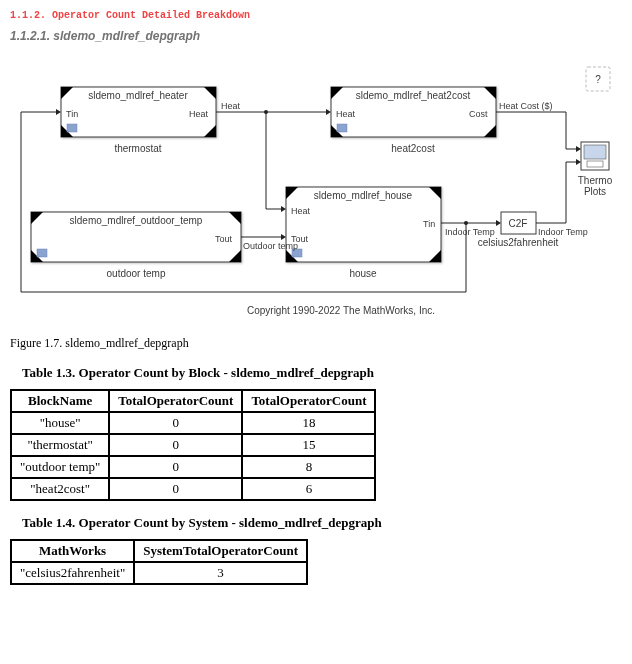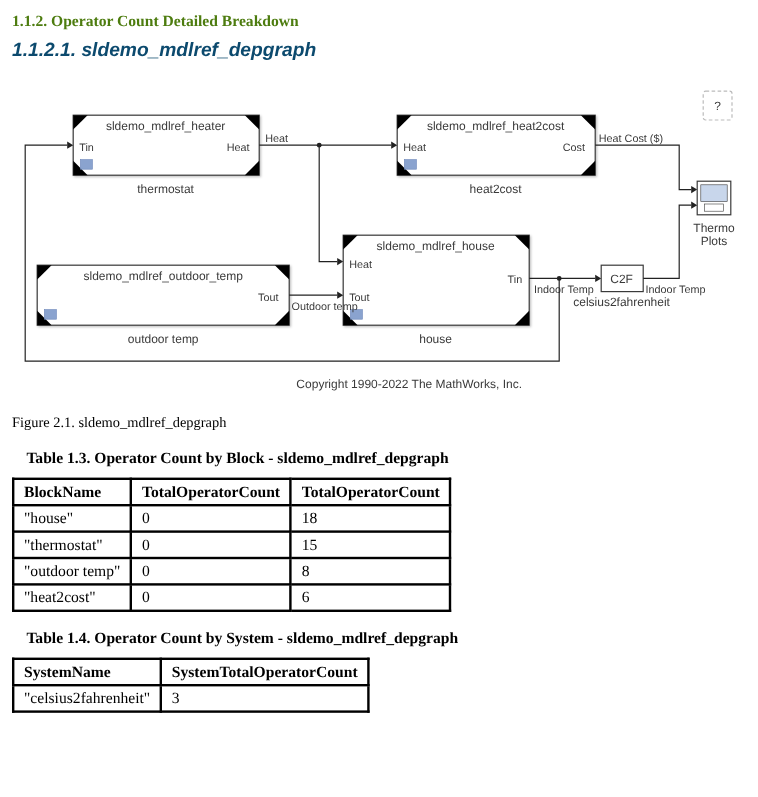--- a/index.html
+++ b/index.html
@@ -5,32 +5,32 @@
   body {
     font-family: "Times New Roman", serif;
     font-size: 13px;
     margin: 0;
     padding: 8px 10px;
     width: 612px;
     background: #fff;
     color: #000;
   }
   .h-sec {
-    font-family: Liberation Serif, serif;
+    font-family: Liberation Mono, monospace;
     font-weight: bold;
-    color: #4d7c0f;
-    font-size: 13px;
+    color: #ef4444;
+    font-size: 10px;
     margin: 2px 0 8px 0;
   }
   .h-sub {
     font-family: Arial, sans-serif;
     font-weight: bold;
     font-style: italic;
-    color: #0c4a6e;
-    font-size: 16px;
+    color: #737373;
+    font-size: 12px;
     margin: 0 0 18px 0;
   }
   .diagram-wrap {
     position: relative;
     width: 608px;
     height: 255px;
     border: 1px solid #fff;
   }
   .diagram-wrap svg { display:block; }
   .blk {
@@ -56,21 +56,21 @@
   table.data {
     border-collapse: collapse;
     border: 2px solid #000;
     margin-bottom: 14px;
   }
   table.data th, table.data td {
     border: 2px solid #000;
     font-family: "Times New Roman", serif;
     font-size: 13px;
     padding: 2px 8px;
-    text-align: left;
+    text-align: center;
     white-space: nowrap;
   }
   table.data th { font-weight: bold; }
 </style>
 </head>
 <body>
 
 <div class="h-sec">1.1.2. Operator Count Detailed Breakdown</div>
 <div class="h-sub">1.1.2.1. sldemo_mdlref_depgraph</div>
 
@@ -171,21 +171,21 @@
   <text class="sig" x="488" y="47">Heat Cost ($)</text>
 
   <path class="wire" d="M525,161 L555,161 L555,100 L565,100"></path>
   <polygon class="arrow" points="565,97 570,100 565,103"></polygon>
   <text class="sig" x="527" y="173">Indoor Temp</text>
 
   <text class="cpy" x="330" y="252">Copyright 1990-2022 The MathWorks, Inc.</text>
 </svg>
 </div>
 
-<div class="fig-cap">Figure 2.1. sldemo_mdlref_depgraph</div>
+<div class="fig-cap">Figure 1.7. sldemo_mdlref_depgraph</div>
 
 <div class="tbl-title">Table 1.3. Operator Count by Block - sldemo_mdlref_depgraph</div>
 <table class="data">
   <thead>
       <tr>
     <th>BlockName</th>
     <th>TotalOperatorCount</th>
     <th>TotalOperatorCount</th>
   </tr>
     </thead>
@@ -210,21 +210,21 @@
         <td>0</td>
         <td>6</td>
       </tr>
   </tbody>
 </table>
 
 <div class="tbl-title">Table 1.4. Operator Count by System - sldemo_mdlref_depgraph</div>
 <table class="data">
   <thead>
       <tr>
-    <th>SystemName</th>
+    <th>MathWorks</th>
     <th>SystemTotalOperatorCount</th>
   </tr>
     </thead>
   <tbody>
     <tr>
         <td>"celsius2fahrenheit"</td>
         <td>3</td>
       </tr>
   </tbody>
 </table>

